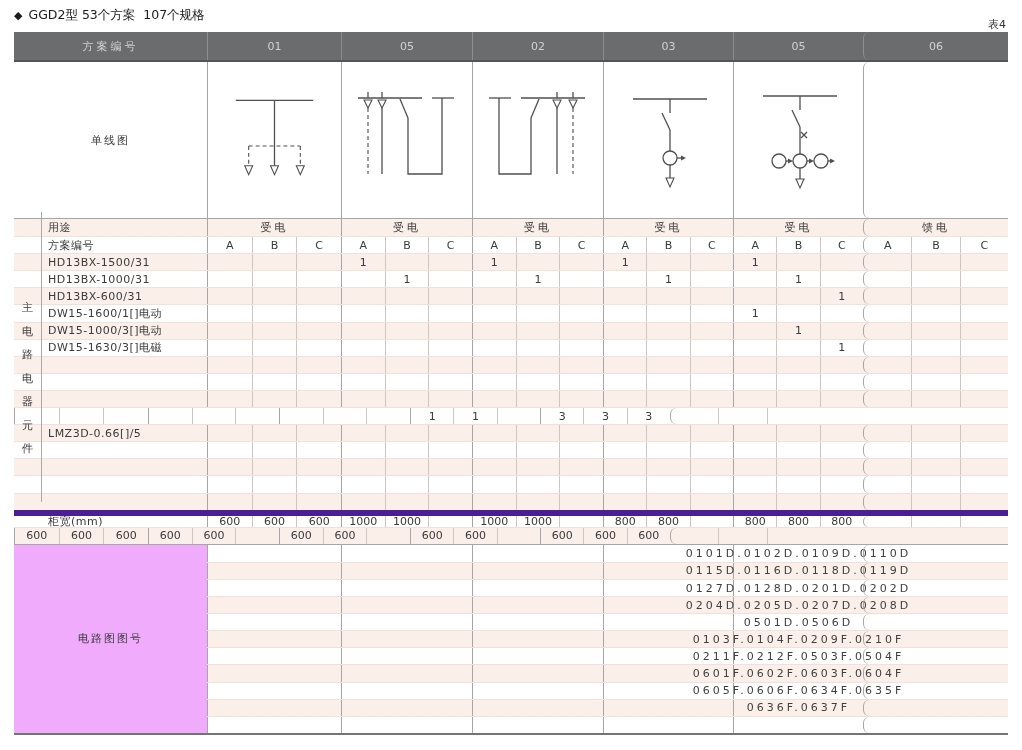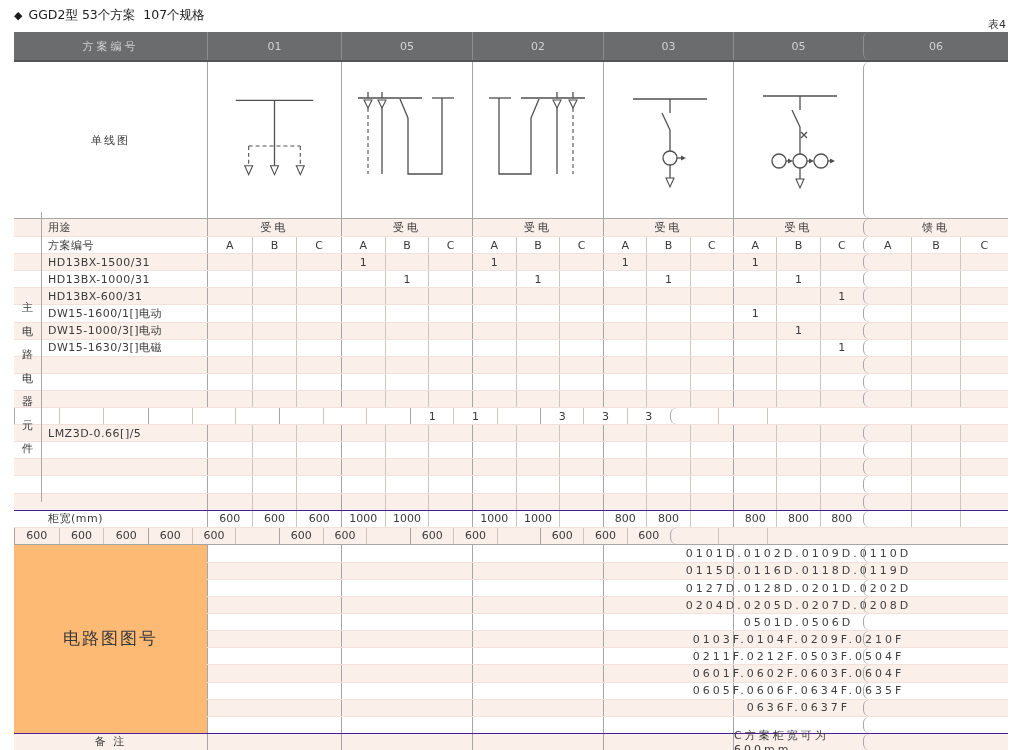--- a/index.html
+++ b/index.html
@@ -23,38 +23,38 @@
   .hcell:first-child{border-left:none;letter-spacing:3px;}
 
   
   .drow{display:flex;height:157px;background:#fff;border-bottom:1px solid #a6a6a6;}
   .dcell{display:flex;align-items:center;justify-content:center;height:100%;border-left:1px solid #a6a6a6;}
   .drow .lcell{border-left:none;}
 
   
   .brow{display:flex;height:17.1px;border-top:1px solid #f1e1da;}
   .nt{border-top:none;}
-  .tline{border-top:1px solid #4c1d95;}
+  .tline{border-top:6px solid #4c1d95;}
   .pink{background:#fbefea;}
   .white{background:#ffffff;}
 
   .lcell{display:flex;align-items:center;height:100%;font-size:11px;color:#3a3a3a;
          padding-left:34px;letter-spacing:0.5px;}
   .lcell.center{justify-content:center;padding-left:0;letter-spacing:2px;}
 
   .scheme-cell{display:flex;height:100%;border-left:1px solid #a6a6a6;}
   .scheme-cell.center{align-items:center;justify-content:center;font-size:11px;letter-spacing:3px;}
   .sub{flex:1;display:flex;align-items:center;justify-content:center;height:100%;
        font-size:11px;border-left:1px solid #cfc5c1;}
   .sub:first-child{border-left:none;}
 
   
   .csec{display:flex;border-top:1px solid #a6a6a6;}
   .csec .sect-label{width:193px;display:flex;align-items:center;justify-content:center;
-        background:#fdba74;font-size:17px;letter-spacing:2px;}
+        background:#f0abfc;font-size:11px;letter-spacing:2px;}
   .cright{display:flex;flex-direction:column;width:801px;}
   .cright .brow:first-child{border-top:none;}
   .cright .scheme-cell:first-child{border-left:1px solid #a6a6a6;}
   .code{font-size:9.5px;letter-spacing:-0.3px;color:#3f3f3f;}
   .remark-val{font-size:10px;letter-spacing:0;}
 
   
   .vdiv{position:absolute;left:27px;top:180px;width:1px;height:290px;background:#a9a9a9;}
   .vtext{position:absolute;left:0;top:268px;width:27px;height:156px;display:flex;flex-direction:column;
          justify-content:space-between;align-items:center;font-size:11px;color:#3a3a3a;}
@@ -868,29 +868,20 @@
             <div class="scheme-cell center cw0"></div>
             <div class="scheme-cell center cw1"></div>
             <div class="scheme-cell center cw2"></div>
             <div class="scheme-cell center cw3"></div>
             <div class="scheme-cell center cw4"></div>
             <div class="scheme-cell center cw5"></div>
           </div>
         </div>
     </div>
 
-    <div class="brow pink tline" id="remark-row">
-      <div class="lcell lw center">备 注</div>
-    <div class="scheme-cell center cw0"></div>
-        <div class="scheme-cell center cw1"></div>
-        <div class="scheme-cell center cw2"></div>
-        <div class="scheme-cell center cw3"></div>
-        <div class="scheme-cell center cw4 remark-val">C方案柜宽可为600mm</div>
-        <div class="scheme-cell center cw5"></div>
-      </div>
 
     <div class="vdiv"></div>
     <div class="vtext" id="vtext">
         <div class="vchar">主</div>
         <div class="vchar">电</div>
         <div class="vchar">路</div>
         <div class="vchar">电</div>
         <div class="vchar">器</div>
         <div class="vchar">元</div>
         <div class="vchar">件</div>

